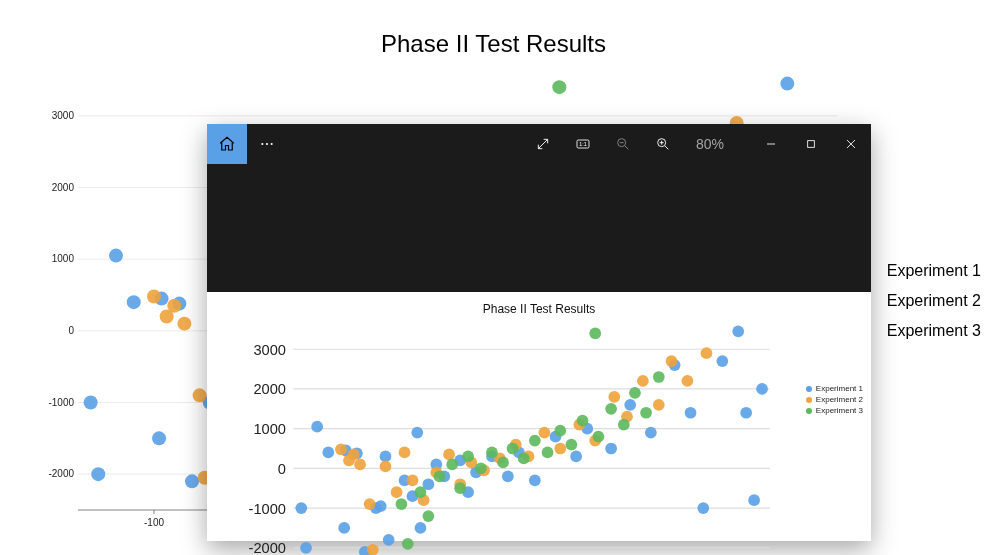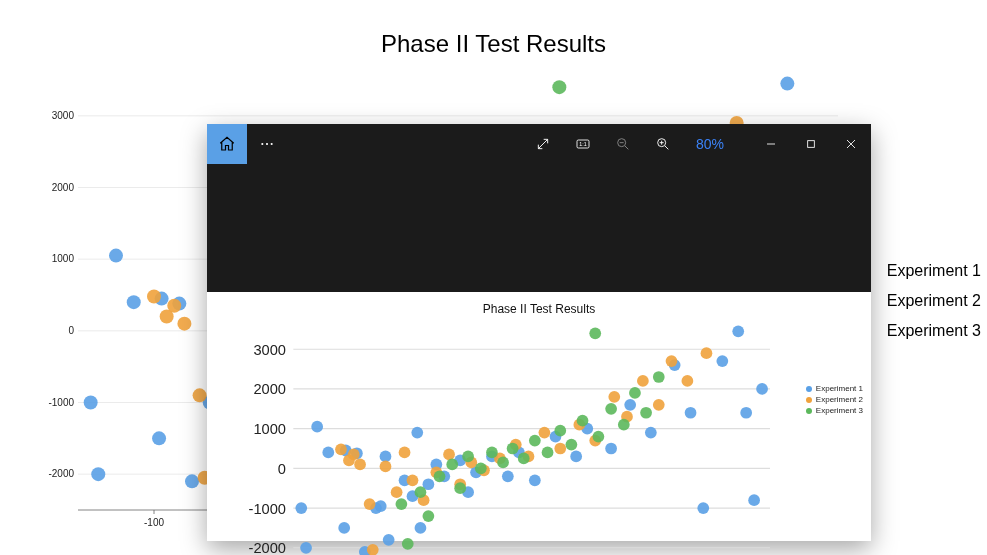--- a/index.html
+++ b/index.html
@@ -67,21 +67,21 @@
     cursor: pointer;
   }
   .hbtn.home { background: #5aa0e6; color: #000; }
   .hspacer { flex: 1; }
   .zoom-label {
     width: 54px;
     display: flex;
     align-items: center;
     justify-content: center;
     font-size: 14px;
-    color: #3b82f6;
+    color: #a3a3a3;
   }
   .hgap { width: 14px; }
   .hbtn svg { width: 16px; height: 16px; display: block; }
   .hbtn.home svg { width: 18px; height: 18px; }
   .viewer-black {
     background: #1b1b1b;
     flex: 0 0 128px;
   }
   .viewer-body {
     flex: 1;

